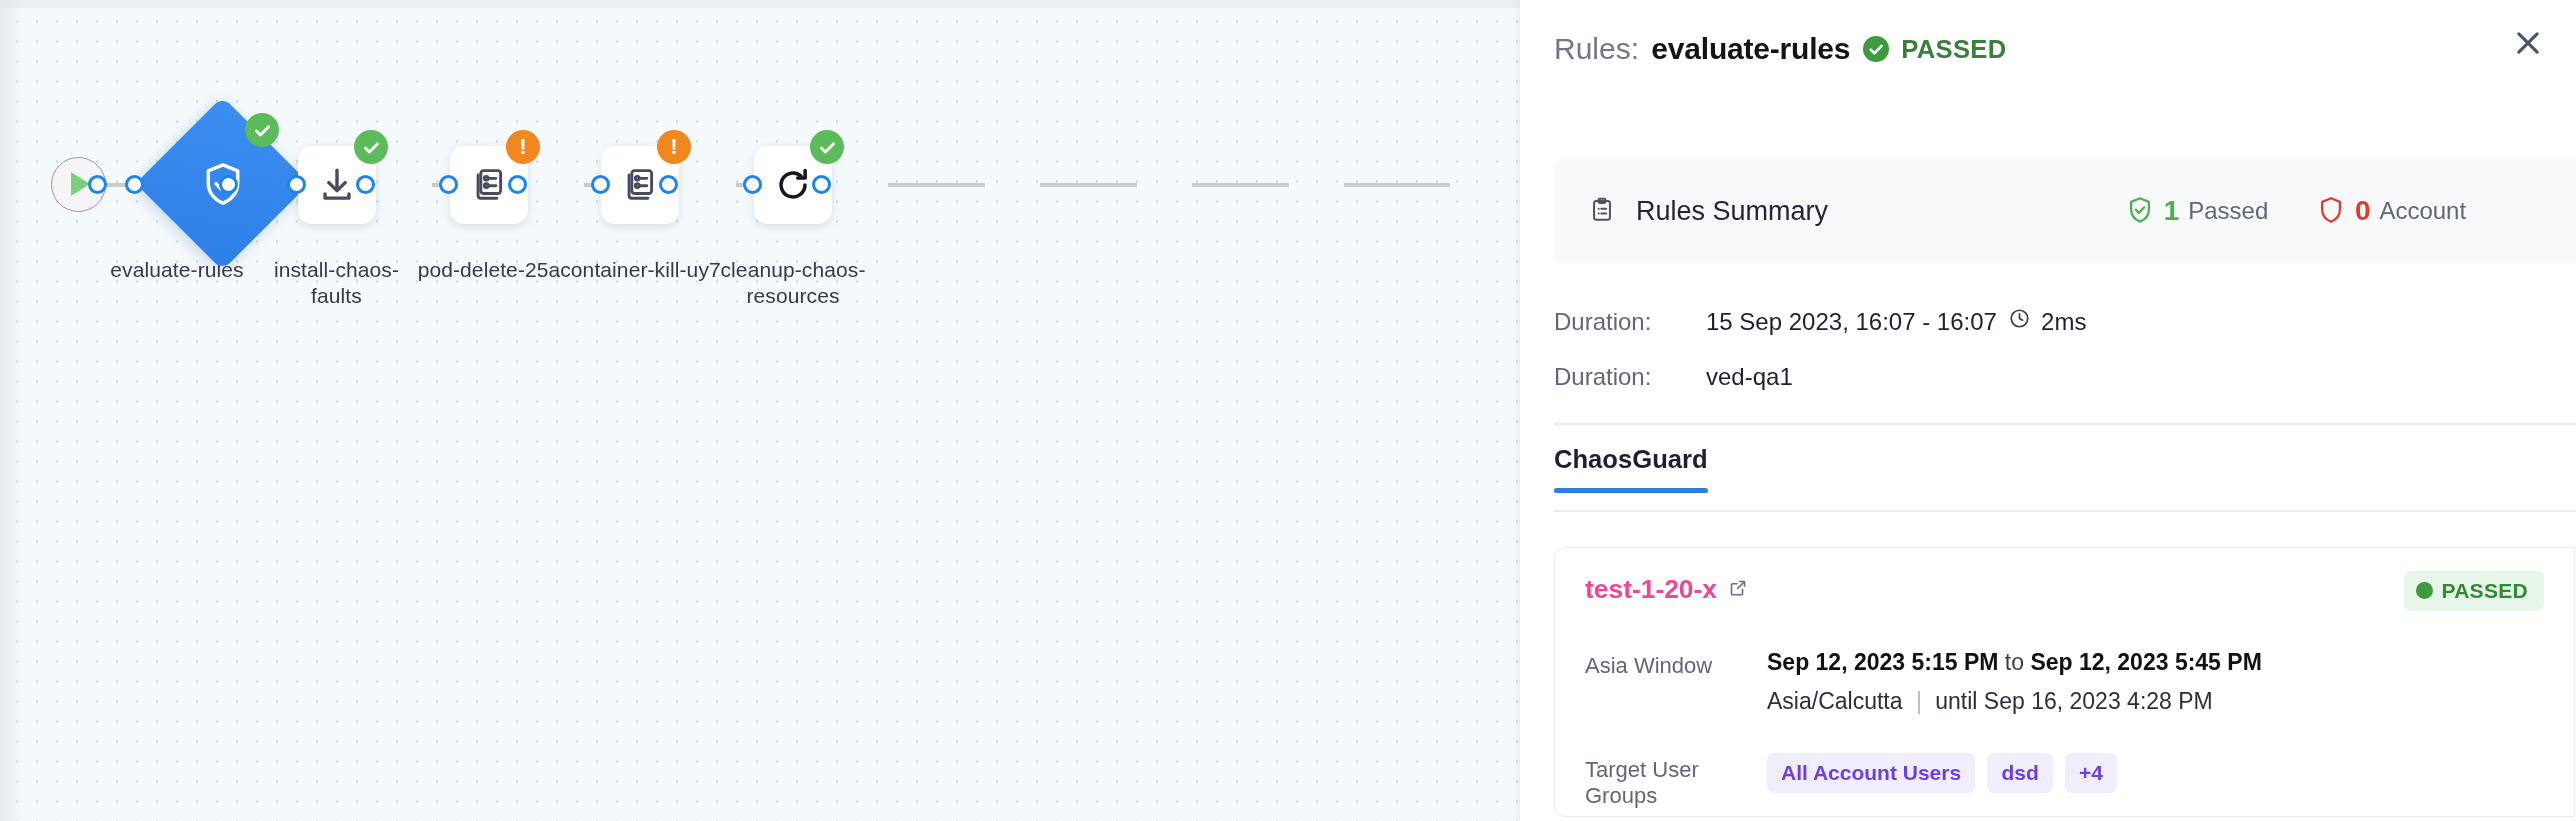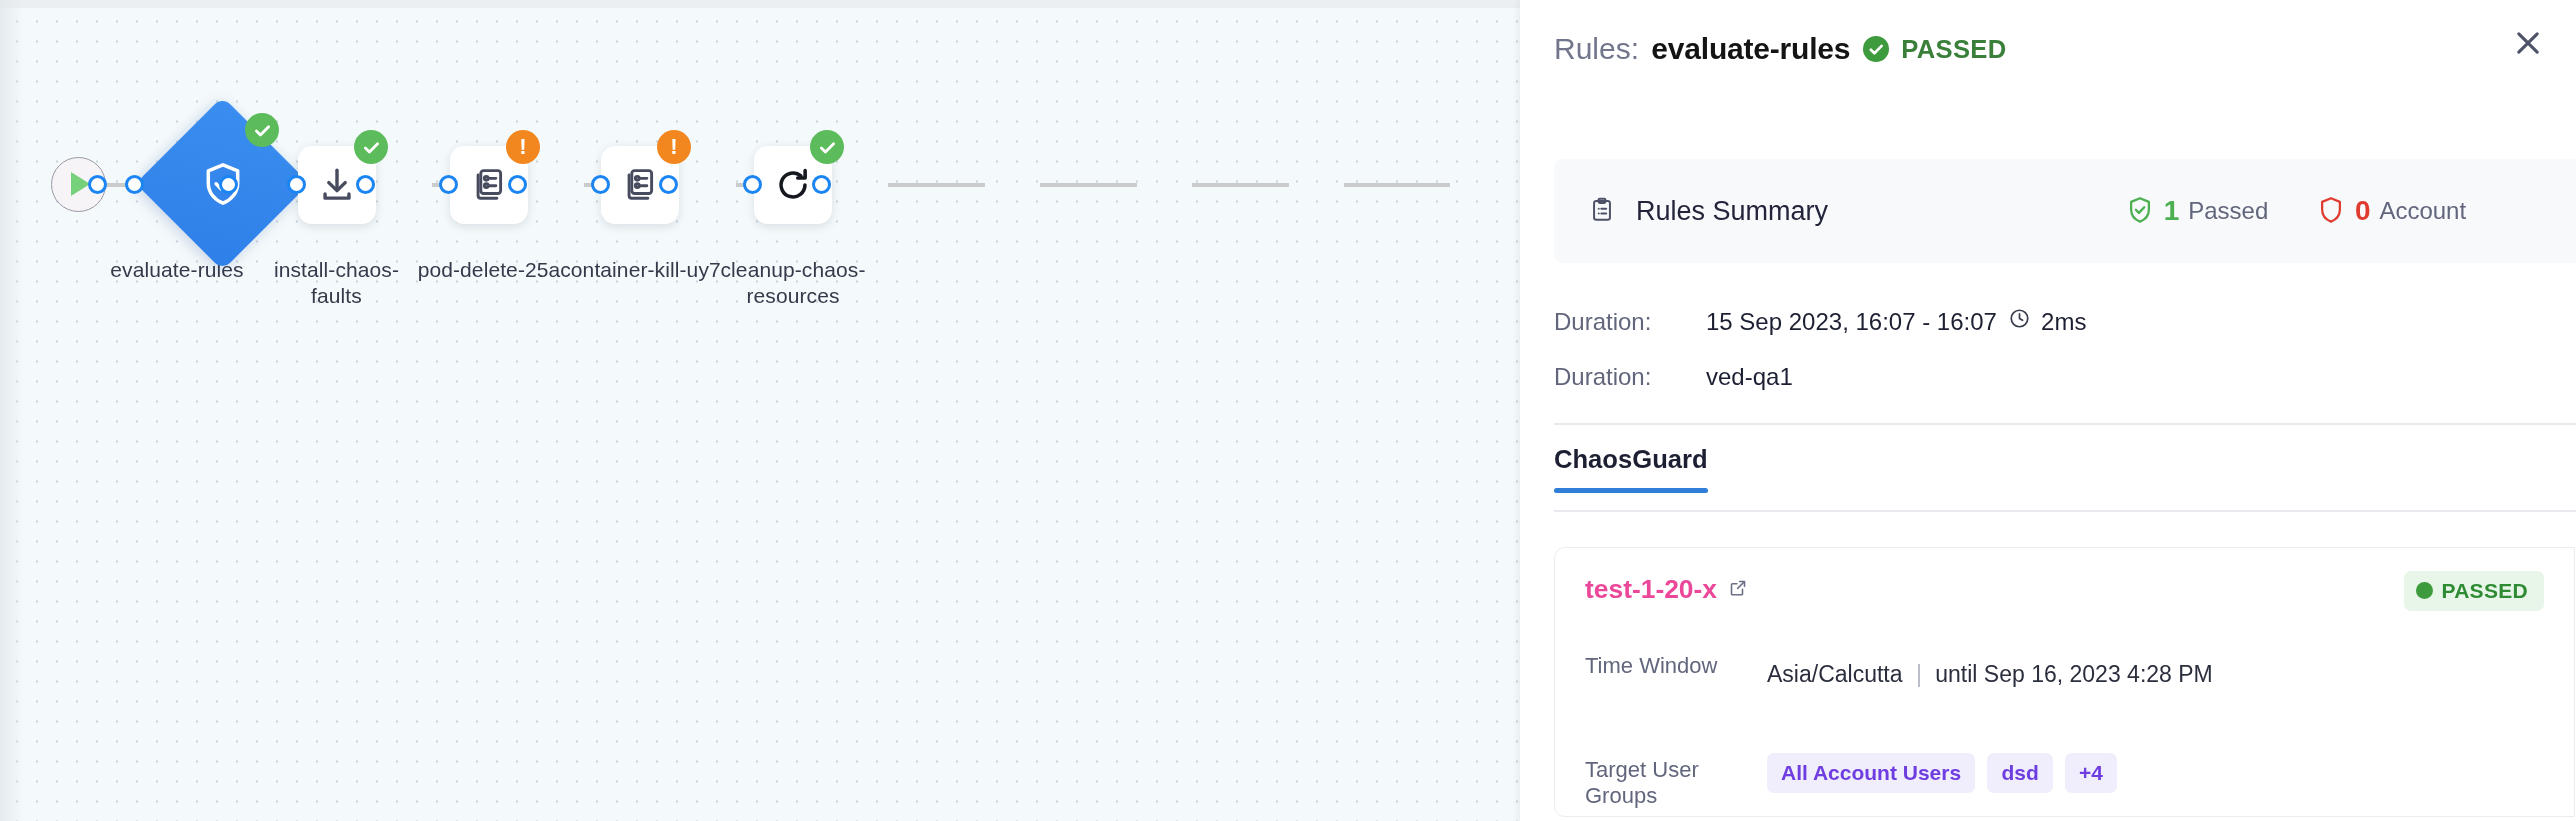--- a/index.html
+++ b/index.html
@@ -623,22 +623,27 @@
             </svg>
           </span>
         </span>
         <span class="pass-pill">
           <span class="dot"></span>
           <span class="txt">PASSED</span>
         </span>
       </div>
 
       <div class="tc-row" style="top:101px;">
-        <span class="tc-key">Time Window</span>
+        <span class="tc-key">Asia Window</span>
         <span>
+          <span class="tc-val-main">
+            <span>Sep 12, 2023 5:15 PM</span>
+            <span class="soft">to</span>
+            <span>Sep 12, 2023 5:45 PM</span>
+          </span>
           <span class="tc-val-sub" style="display:block;">
             <span>Asia/Calcutta</span>
             <span class="tc-sep">|</span>
             <span>until Sep 16, 2023 4:28 PM</span>
           </span>
         </span>
       </div>
 
       <div class="tc-row" style="top:205px;">
         <span class="tc-key">Target User Groups</span>

